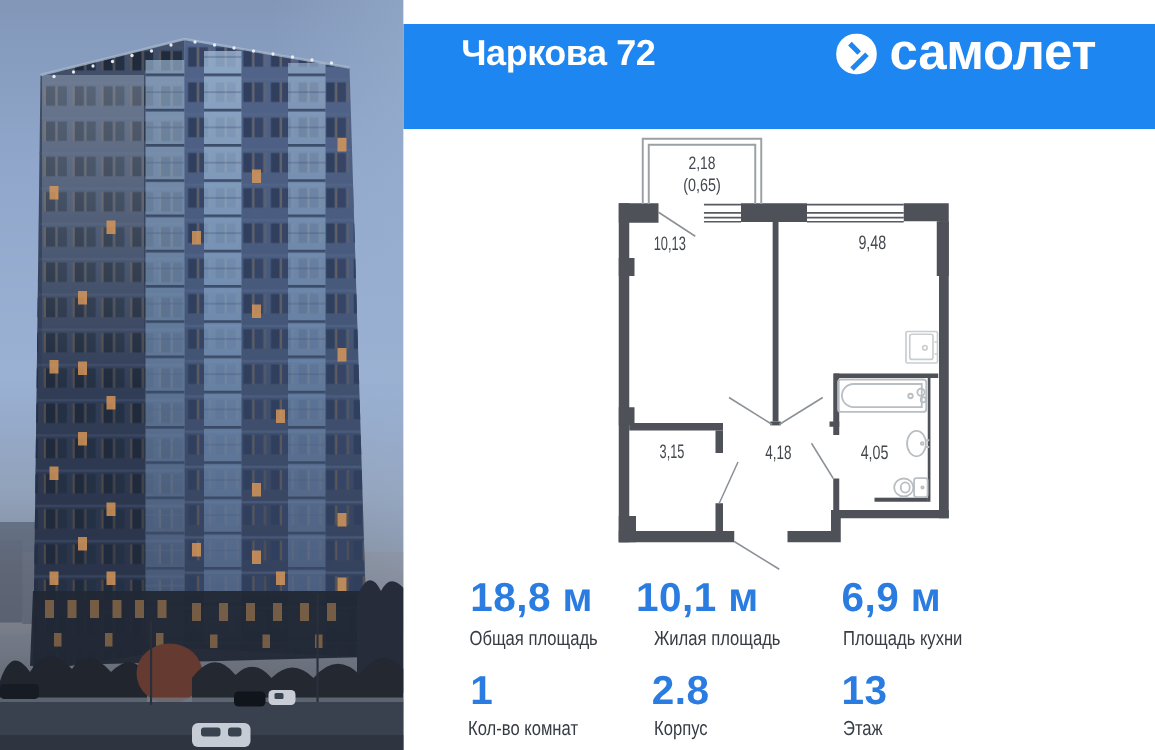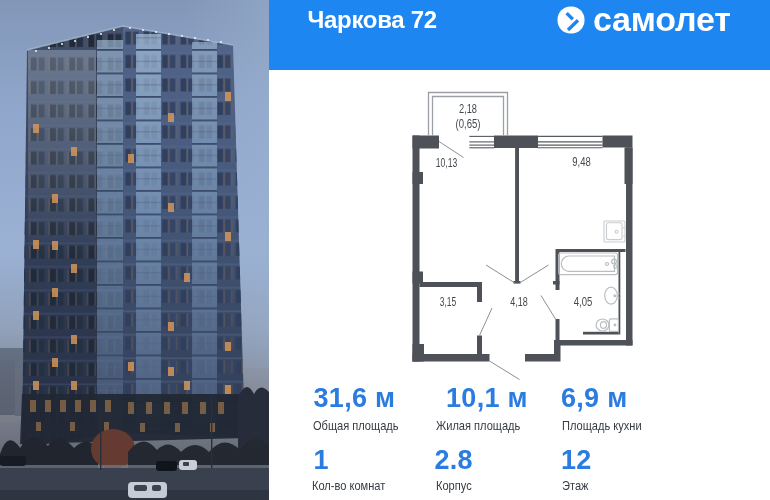--- a/index.html
+++ b/index.html
@@ -1,19 +1,19 @@
 <!DOCTYPE html>
 <html><head>
 <meta charset="utf-8">
 <style>
 html,body{margin:0;padding:0}
 body{width:770px;height:500px;position:relative;background:#fff;overflow:hidden;
      font-family:"Liberation Sans",sans-serif}
 #photo{position:absolute;left:0;top:0;width:269px;height:500px}
-#header{position:absolute;left:269px;top:0;width:501px;height:70px;background:#1e86f0}
+#header{position:absolute;left:269px;top:16px;width:501px;height:70px;background:#1e86f0}
 #title{position:absolute;left:38.5px;top:3px;color:#fff;font-size:24px;font-weight:700;line-height:33px;letter-spacing:-0.3px}
 #logo{position:absolute;left:288px;top:6px}
 #logotext{position:absolute;left:324px;top:-5px;color:#fff;font-size:34px;font-weight:700;line-height:48px;letter-spacing:-0.2px}
 #plan{position:absolute;left:400px;top:85px}
 .num{position:absolute;color:#2b7ce0;font-size:27px;font-weight:700;letter-spacing:0.3px}
 .lbl{position:absolute;color:#363c44;font-size:13.5px;font-weight:400;transform:scaleX(0.82);transform-origin:0 0;white-space:nowrap}
 </style>
 </head>
 <body>
 <svg id="photo" width="269" height="500" viewBox="0 0 269 500">
@@ -303,24 +303,24 @@
     <text x="448" y="305.5" textLength="16.5" lengthAdjust="spacingAndGlyphs">3,15</text>
     <text x="519" y="306" textLength="17.5" lengthAdjust="spacingAndGlyphs">4,18</text>
     <text x="583" y="306" textLength="18.5" lengthAdjust="spacingAndGlyphs">4,05</text>
   </g>
   <g fill="#43484E" font-family="Liberation Sans" font-size="12" text-anchor="middle">
     <text x="468" y="112.5" textLength="18" lengthAdjust="spacingAndGlyphs">2,18</text>
     <text x="468" y="127.5" textLength="25" lengthAdjust="spacingAndGlyphs">(0,65)</text>
   </g>
 </svg>
 
-<div class="num" style="left:313.5px;top:383px">31,6 м</div>
+<div class="num" style="left:313.5px;top:383px">18,8 м</div>
 <div class="lbl" style="left:312.5px;top:417.5px">Общая площадь</div>
-<div class="num" style="left:446px;top:383px">10,1 м</div>
+<div class="num" style="left:424px;top:383px">10,1 м</div>
 <div class="lbl" style="left:436px;top:417.5px">Жилая площадь</div>
 <div class="num" style="left:561px;top:383px">6,9 м</div>
 <div class="lbl" style="left:562px;top:417.5px">Площадь кухни</div>
 <div class="num" style="left:313.5px;top:444.5px">1</div>
 <div class="lbl" style="left:312px;top:478px">Кол-во комнат</div>
 <div class="num" style="left:434.5px;top:444.5px">2.8</div>
 <div class="lbl" style="left:436px;top:478px">Корпус</div>
-<div class="num" style="left:561px;top:444.5px">12</div>
+<div class="num" style="left:561px;top:444.5px">13</div>
 <div class="lbl" style="left:562px;top:478px">Этаж</div>
 
 </body></html>

